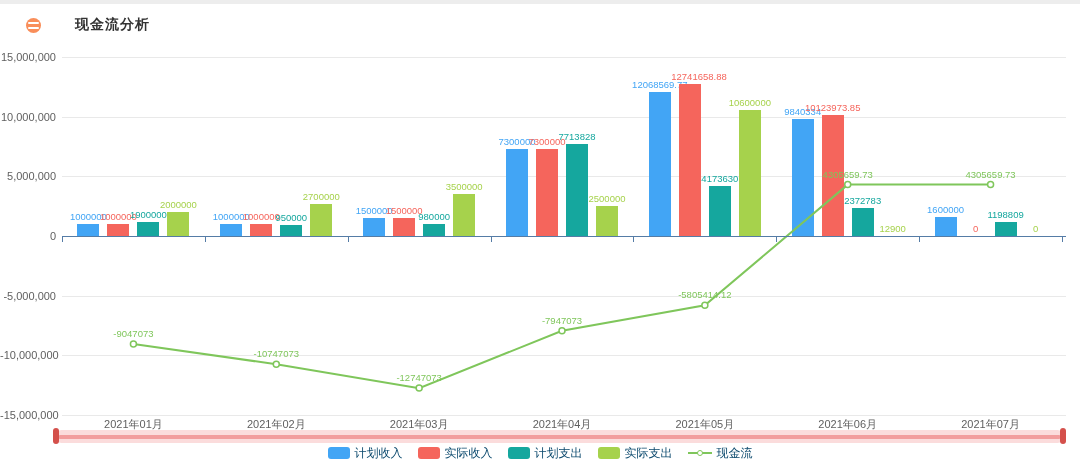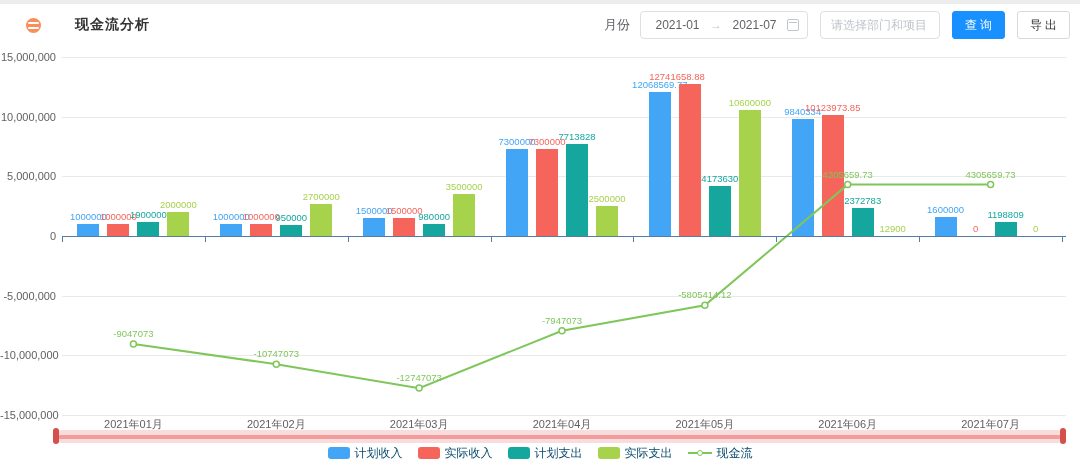--- a/index.html
+++ b/index.html
@@ -65,32 +65,20 @@
 </head>
 <body>
 
 <div id="app">
   <div class="topstrip"></div>
 
   <div class="header">
     <div class="title-wrap">
       <span class="title-icon"></span>
       <span class="title">现金流分析</span>
-    </div>
-    <div class="controls">
-      <span class="month-label">月份</span>
-      <div class="date-range">
-        <span class="d">2021-01</span>
-        <span class="arrow">→</span>
-        <span class="d">2021-07</span>
-        <span class="cal-icon"></span>
-      </div>
-      <input class="filter-input" placeholder="请选择部门和项目" style="">
-      <button class="btn btn-primary">查询</button>
-      <button class="btn btn-default">导出</button>
     </div>
   </div>
 
   <div id="chart">
       <div class="gridline" style="left: 62px; top: 57px; width: 1004px;"></div>
       <div class="ytick-label" style="left: 0px; top: 51px;">15,000,000</div>
       <div class="gridline" style="left: 62px; top: 116.667px; width: 1004px;"></div>
       <div class="ytick-label" style="left: 0px; top: 110.667px;">10,000,000</div>
       <div class="gridline" style="left: 62px; top: 176.333px; width: 1004px;"></div>
       <div class="ytick-label" style="left: 0px; top: 170.333px;">5,000,000</div>
@@ -133,21 +121,21 @@
       <div class="bar-label" style="left: 905.571px; top: 203.907px; color: rgb(66, 165, 245);">1600000</div>
       <div class="bar" style="left: 107.429px; top: 224.067px; height: 11.9333px; background: rgb(245, 101, 92);"></div>
       <div class="bar-label" style="left: 78.4286px; top: 211.067px; color: rgb(245, 101, 92);">1000000</div>
       <div class="bar" style="left: 250.286px; top: 224.067px; height: 11.9333px; background: rgb(245, 101, 92);"></div>
       <div class="bar-label" style="left: 221.286px; top: 211.067px; color: rgb(245, 101, 92);">1000000</div>
       <div class="bar" style="left: 393.143px; top: 218.1px; height: 17.9px; background: rgb(245, 101, 92);"></div>
       <div class="bar-label" style="left: 364.143px; top: 205.1px; color: rgb(245, 101, 92);">1500000</div>
       <div class="bar" style="left: 536px; top: 148.887px; height: 87.1133px; background: rgb(245, 101, 92);"></div>
       <div class="bar-label" style="left: 507px; top: 135.887px; color: rgb(245, 101, 92);">7300000</div>
       <div class="bar" style="left: 678.857px; top: 83.9495px; height: 152.05px; background: rgb(245, 101, 92);"></div>
-      <div class="bar-label" style="left: 637px; top: 70.9495px; color: rgb(245, 101, 92);">12741658.88</div>
+      <div class="bar-label" style="left: 659px; top: 70.9495px; color: rgb(245, 101, 92);">12741658.88</div>
       <div class="bar" style="left: 821.714px; top: 115.187px; height: 120.813px; background: rgb(245, 101, 92);"></div>
       <div class="bar-label" style="left: 792.714px; top: 102.187px; color: rgb(245, 101, 92);">10123973.85</div>
       <div class="bar-label" style="left: 935.571px; top: 223px; color: rgb(245, 101, 92);">0</div>
       <div class="bar" style="left: 137.429px; top: 221.68px; height: 14.32px; background: rgb(21, 167, 158);"></div>
       <div class="bar-label" style="left: 108.429px; top: 208.68px; color: rgb(21, 167, 158);">1900000</div>
       <div class="bar" style="left: 280.286px; top: 224.663px; height: 11.3367px; background: rgb(21, 167, 158);"></div>
       <div class="bar-label" style="left: 251.286px; top: 211.663px; color: rgb(21, 167, 158);">950000</div>
       <div class="bar" style="left: 423.143px; top: 224.305px; height: 11.6947px; background: rgb(21, 167, 158);"></div>
       <div class="bar-label" style="left: 394.143px; top: 211.305px; color: rgb(21, 167, 158);">980000</div>
       <div class="bar" style="left: 566px; top: 143.948px; height: 92.0517px; background: rgb(21, 167, 158);"></div>

